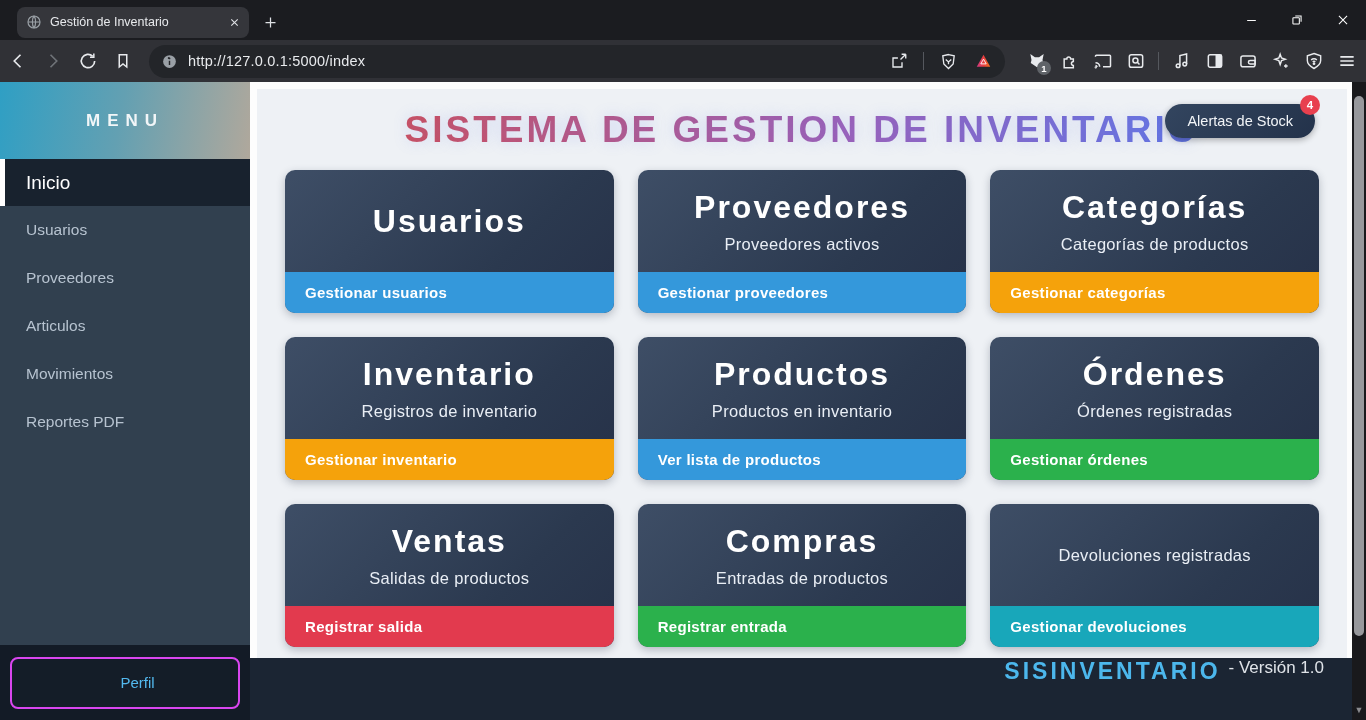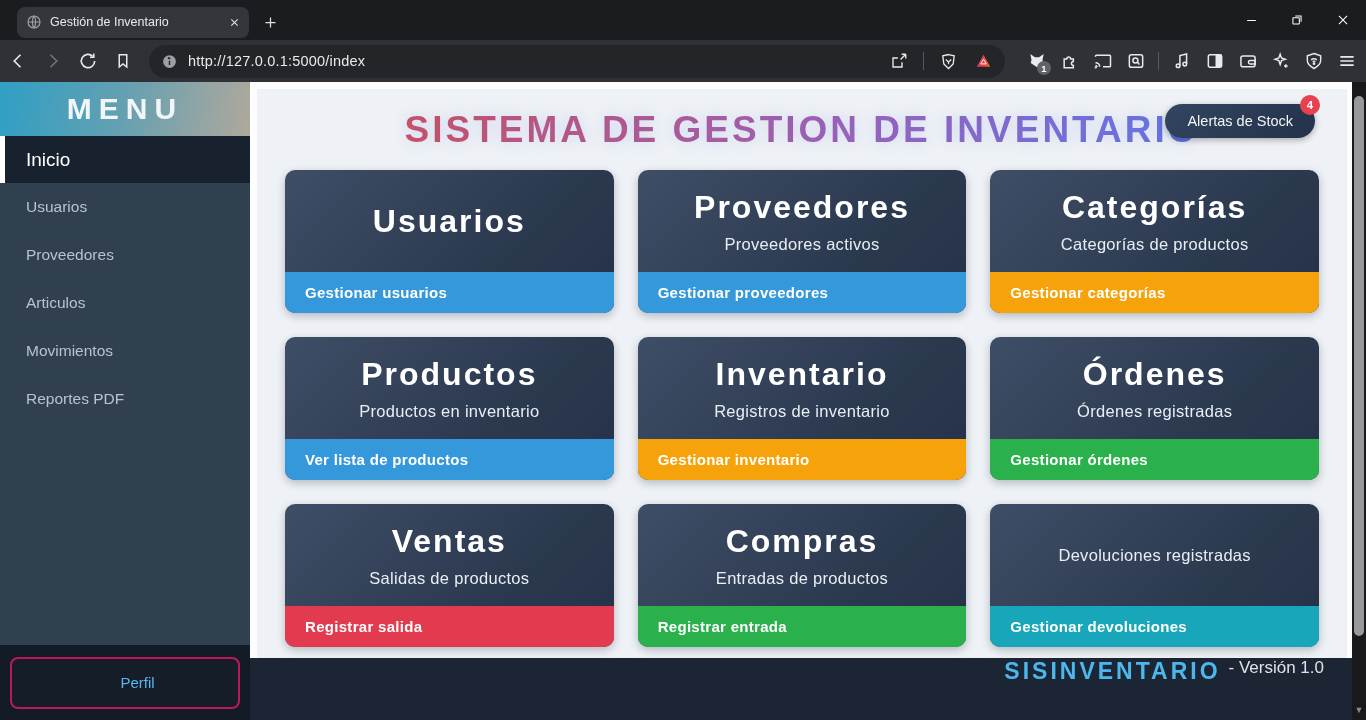--- a/index.html
+++ b/index.html
@@ -28,30 +28,30 @@
   .ext-ic { width:31px; height:30px; display:flex; align-items:center; justify-content:center; position:relative; }
   .ext-badge { position:absolute; bottom:1px; right:1px; min-width:14px; height:14px; border-radius:7px;
     background:#5f6368; color:#fff; font-size:9.5px; display:flex; align-items:center; justify-content:center;
     padding:0 3px; font-weight:bold; }
 
   
   .page { position:absolute; top:82px; left:0; right:0; bottom:0; display:flex; }
 
   
   .sidebar { width:250px; background:#31404f; display:flex; flex-direction:column; position:relative; }
-  .menu-header { height:54px; display:flex; align-items:center; justify-content:center;
+  .menu-header { height:77px; display:flex; align-items:center; justify-content:center;
     background:linear-gradient(100deg,#2f9fc4 0%,#63a0b2 48%,#b0a89c 100%);
-    color:#f2f6f8; font-size:30px; font-weight:bold; letter-spacing:7px; }
+    color:#f2f6f8; font-size:17px; font-weight:bold; letter-spacing:7px; }
   .menu-item { height:48px; display:flex; align-items:center; padding-left:26px;
     color:#b7c3d0; font-size:15.5px; cursor:pointer; }
   .menu-item.active { height:47px; background:#18222e; color:#ffffff; font-size:19px;
     border-left:5px solid #ffffff; padding-left:21px; }
   .sidebar-bottom { position:absolute; left:0; right:0; bottom:0; height:75px; background:#131b26;
     display:flex; align-items:center; justify-content:center; }
-  .profile-btn { width:230px; height:52px; border:2px solid #be185d; border-radius:8px;
+  .profile-btn { width:230px; height:52px; border:2px solid #d946ef; border-radius:8px;
     background:#141d28; color:#53b9ef; font-size:15px; display:flex; align-items:center;
     justify-content:center; cursor:pointer;padding-left:25px; }
 
   
   .main { flex:1; position:relative; background:#fdfdfd; overflow:hidden; }
   .panel { position:absolute; top:7px; left:7px; right:5px; bottom:62px; background:#eef1f5; overflow:hidden; }
   .page-header { position:relative; height:64px; padding-top:20px; display:flex; align-items:flex-start; }
   .page-title { flex:1; text-align:center; font-size:37px; font-weight:bold; letter-spacing:3px;
     background:linear-gradient(90deg,#d64a4a 5%,#9a5fb8 55%,#4f7af0 95%);
     -webkit-background-clip:text; background-clip:text; color:transparent;
@@ -308,32 +308,32 @@
           <div class="card">
             <div class="card-body">
               <div class="card-title">Categorías</div>
               <div class="card-sub">Categorías de productos</div>
             </div>
             <div class="card-footer" style="background: rgb(245, 162, 11);">Gestionar categorías</div>
           </div>
 
           <div class="card">
             <div class="card-body">
+              <div class="card-title">Inventario</div>
+              <div class="card-sub">Registros de inventario</div>
+            </div>
+            <div class="card-footer" style="background: rgb(245, 162, 11);">Gestionar inventario</div>
+          </div>
+
+          <div class="card">
+            <div class="card-body">
               <div class="card-title">Productos</div>
               <div class="card-sub">Productos en inventario</div>
             </div>
             <div class="card-footer" style="background: rgb(52, 152, 219);">Ver lista de productos</div>
-          </div>
-
-          <div class="card">
-            <div class="card-body">
-              <div class="card-title">Inventario</div>
-              <div class="card-sub">Registros de inventario</div>
-            </div>
-            <div class="card-footer" style="background: rgb(245, 162, 11);">Gestionar inventario</div>
           </div>
 
           <div class="card">
             <div class="card-body">
               <div class="card-title">Órdenes</div>
               <div class="card-sub">Órdenes registradas</div>
             </div>
             <div class="card-footer" style="background: rgb(43, 177, 76);">Gestionar órdenes</div>
           </div>
 

